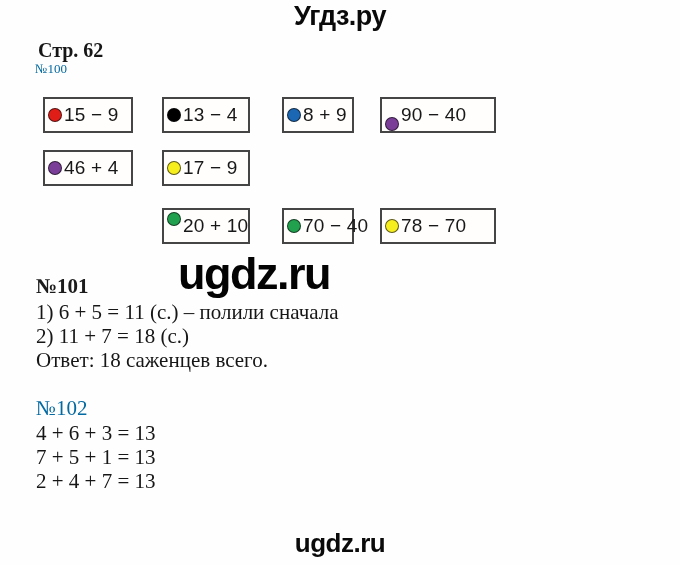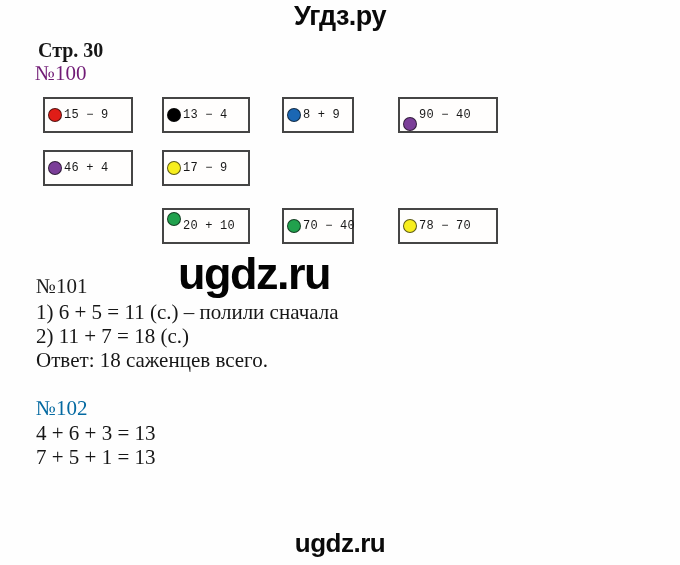--- a/index.html
+++ b/index.html
@@ -33,51 +33,51 @@
     font-family:"Liberation Sans", sans-serif;
     font-weight:bold;font-size:26px;color:#0a0a0a;
     letter-spacing:-0.5px;
   }
 
   
   .page-label{
     position:absolute;left:38px;top:39px;
     font-weight:bold;font-size:20px;color:#161616;
   }
-  .t100{position:absolute;left:35px;top:61px;font-size:21px;color:#701a75;}
-  .t101{position:absolute;left:36px;top:274px;font-size:21px;color:#1b1b1b;}
+  .t100{position:absolute;left:35px;top:61px;font-size:13px;color:#0369a1;}
+  .t101{position:absolute;left:36px;top:274px;font-size:21px;color:#1b1b1b;font-weight:bold;}
   .t102{position:absolute;left:36px;top:396px;font-size:21px;color:#0369a1;}
 
   
   .box{
     position:absolute;height:36px;box-sizing:border-box;
     border:2px solid #454545;
     background:#fffefd;
     display:flex;align-items:center;
     padding-left:3px;white-space:nowrap;
   }
   .c1{left:43px;width:90px}
   .c2{left:162px;width:88px}
   .c3{left:282px;width:72px}
-  .c4{left:398px;width:100px}
+  .c4{left:380px;width:116px}
   .r1{top:97px}
   .r2{top:150px}
   .r3{top:208px}
   .dot{
     width:14px;height:14px;border-radius:50%;
     border:1.5px solid rgba(10,10,10,0.65);
     box-sizing:border-box;
     margin-right:2px;flex:0 0 auto;
   }
   .dot-low{transform:translateY(9px);}
   .dot-high{transform:translateY(-7px);}
   .dot-edge{margin-left:-4px;}
   .expr{
-    font-family:Liberation Mono, monospace;
-    font-size:12px;color:#181818;letter-spacing:0.2px;
+    font-family:Liberation Sans, sans-serif;
+    font-size:19px;color:#181818;letter-spacing:0.2px;
   }
 
   
   .line{
     position:absolute;left:36px;
     font-size:21px;color:#161616;white-space:nowrap;
   }
   .l101-0{top:300px}
   .l101-1{top:324px}
   .l101-2{top:348px}
@@ -86,21 +86,21 @@
   .l102-2{top:469px}
   .l102-3{top:492px}
 </style>
 </head>
 <body>
 
 <div class="page">
 
   <div class="header-wm">Угдз.ру</div>
 
-  <div class="page-label">Стр. 30</div>
+  <div class="page-label">Стр. 62</div>
   <div class="t100">№100</div>
 
   <div class="box r1 c1">
     <span class="dot" style="background: rgb(224, 29, 23);"></span>
     <span class="expr">15 − 9</span>
   </div>
   <div class="box r1 c2">
     <span class="dot" style="background: rgb(0, 0, 0);"></span>
     <span class="expr">13 − 4</span>
   </div>
@@ -138,16 +138,17 @@
   <div class="mid-wm">ugdz.ru</div>
 
   <div class="t101">№101</div>
   <div class="line l101-0">1) 6 + 5 = 11 (с.) – полили сначала</div>
   <div class="line l101-1">2) 11 + 7 = 18 (с.)</div>
   <div class="line l101-2">Ответ: 18 саженцев всего.</div>
 
   <div class="t102">№102</div>
   <div class="line l102-0">4 + 6 + 3 = 13</div>
   <div class="line l102-1">7 + 5 + 1 = 13</div>
+  <div class="line l102-2">2 + 4 + 7 = 13</div>
 
   <div class="footer-wm">ugdz.ru</div>
 
 </div>
 
 </body></html>

